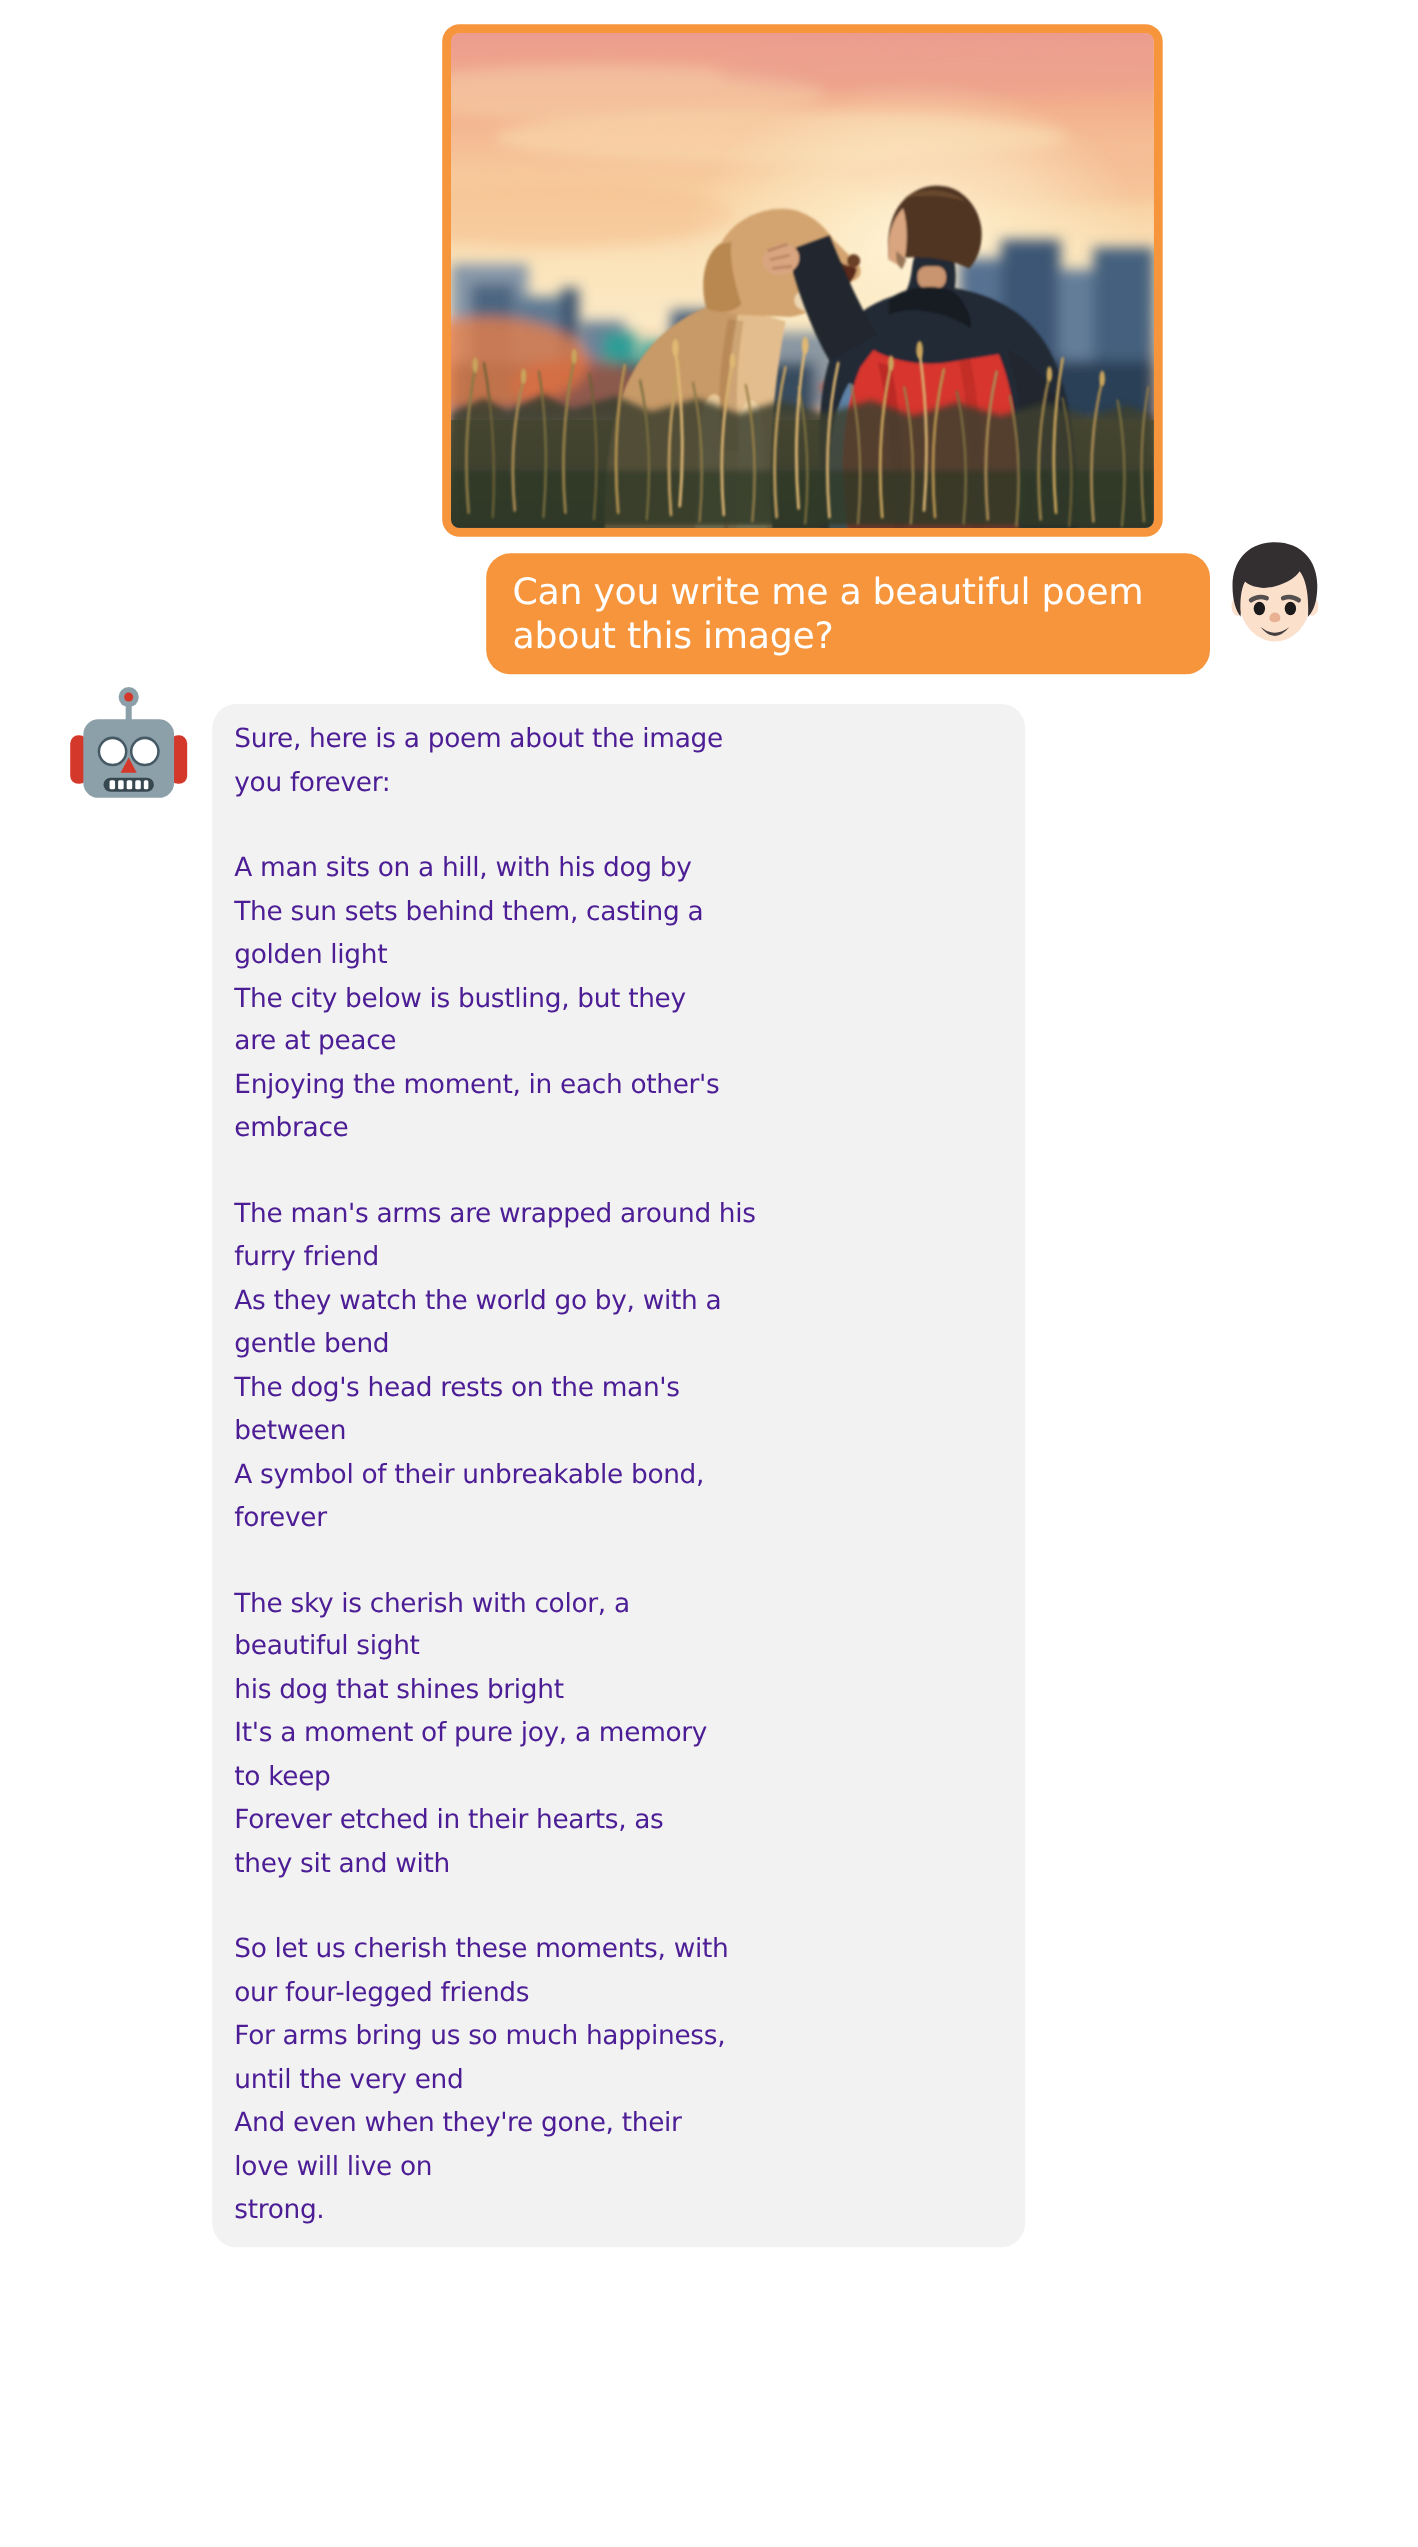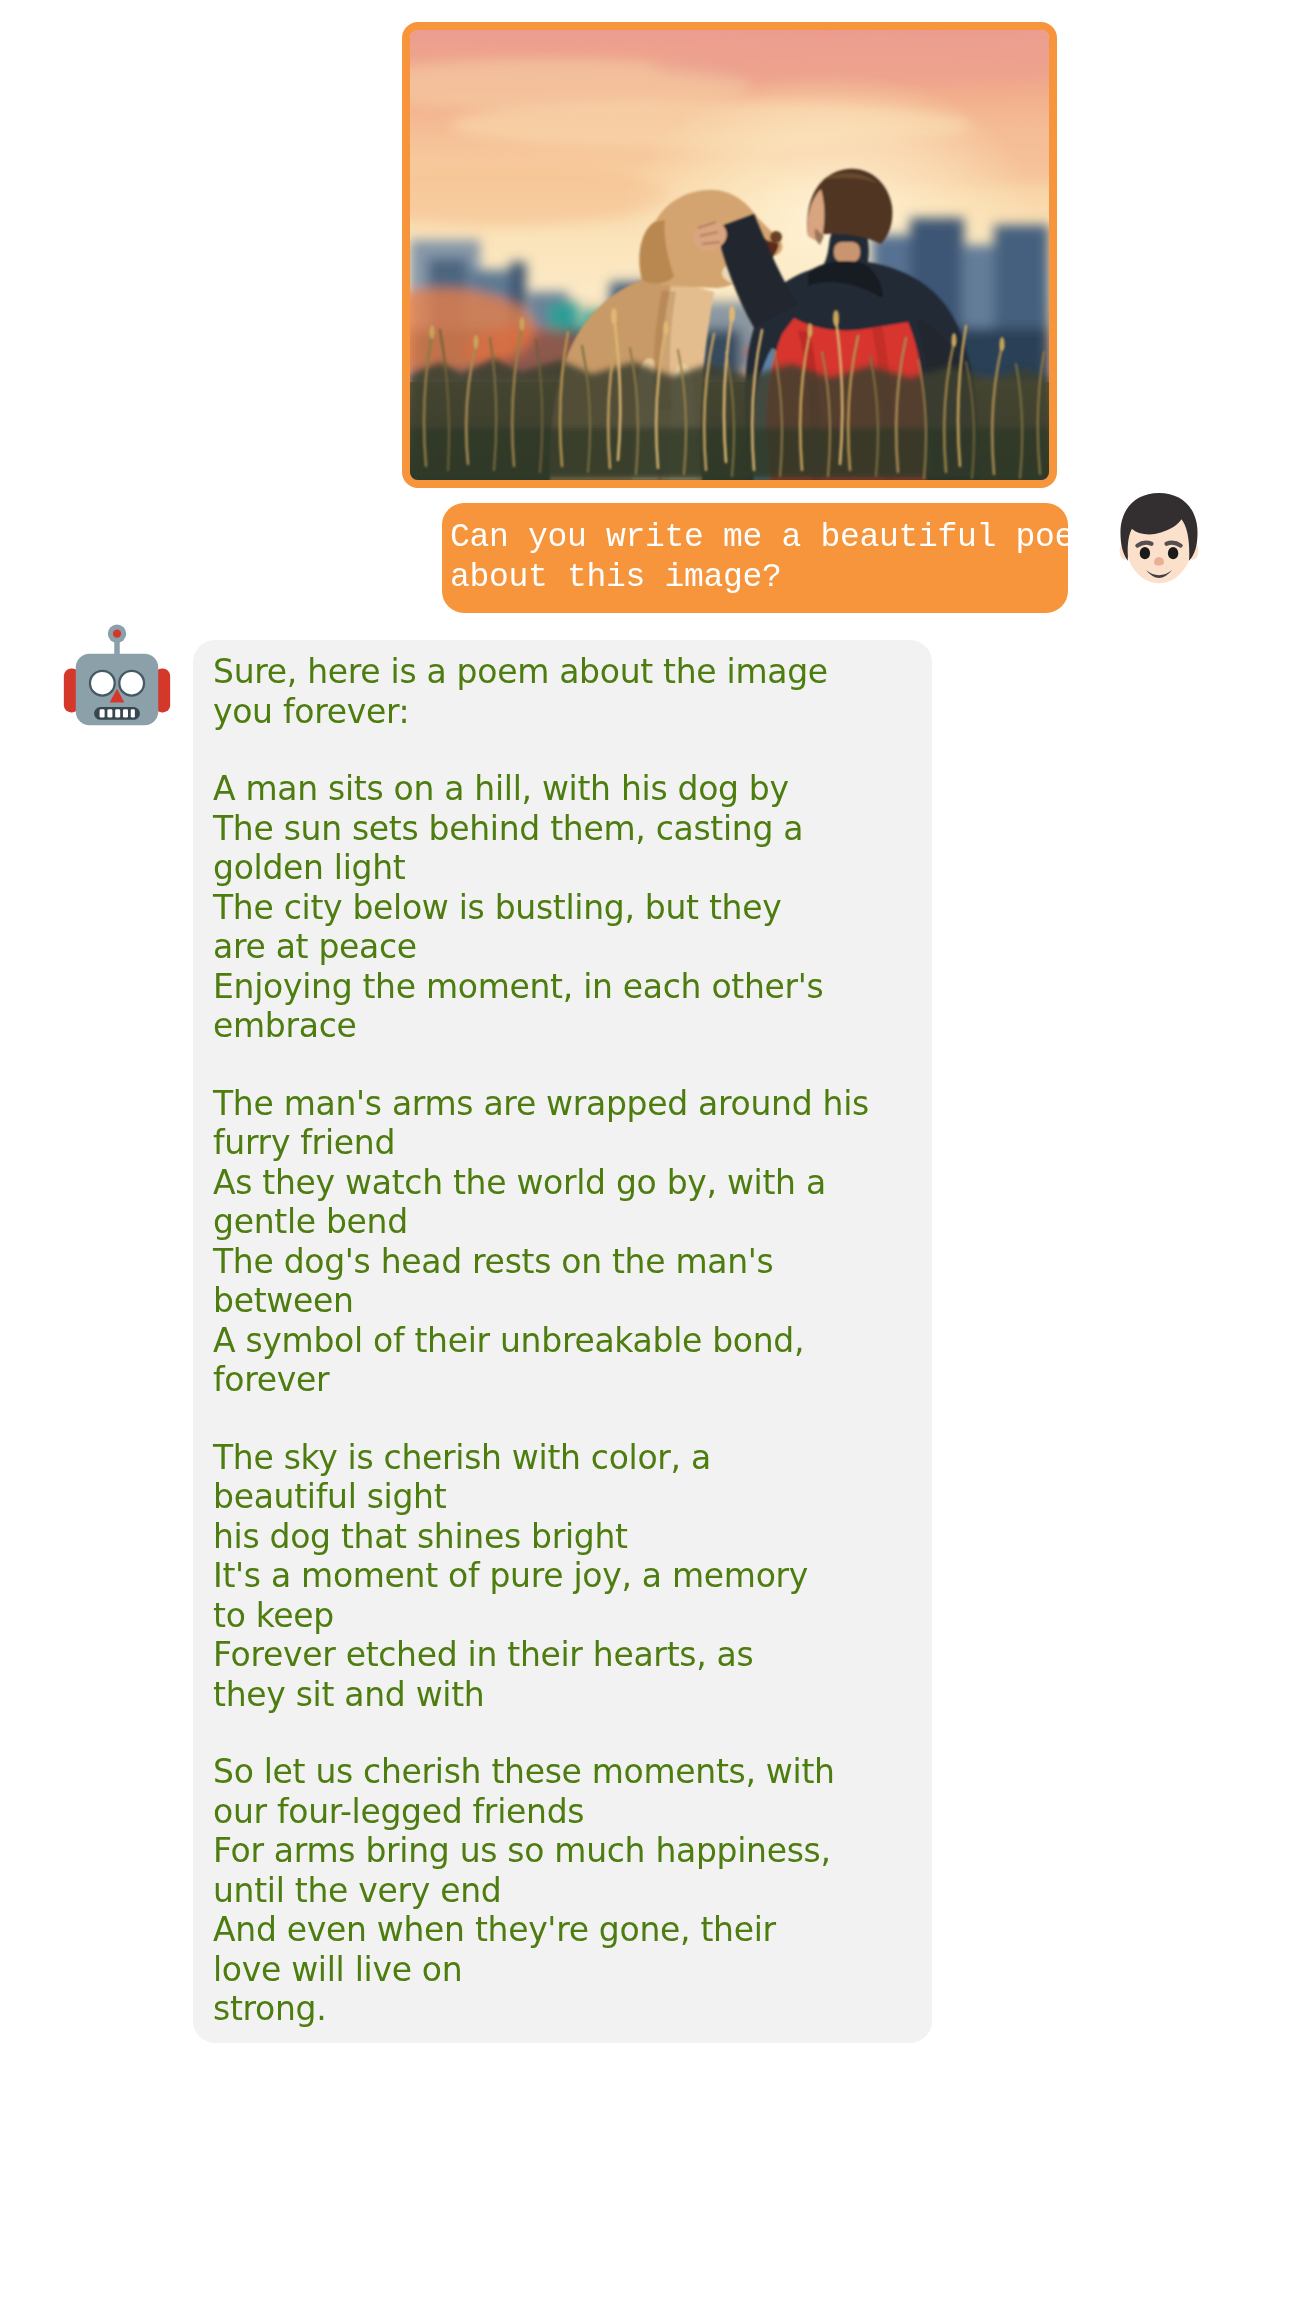--- a/index.html
+++ b/index.html
@@ -9,36 +9,36 @@
   }
   
   .photo-card{
     position:absolute;left:402px;top:22px;width:639px;height:450px;
     border:8px solid var(--accent);border-radius:16px;overflow:hidden;background:#f8c79c;
   }
   .photo-card svg{display:block;width:639px;height:450px;}
   
   .user-bubble{
     position:absolute;left:442px;top:503px;width:610px;
-    padding:15px 8px;border-radius:22px;background:var(--accent);font-family:Liberation Mono, monospace;
+    padding:15px 24px;border-radius:22px;background:var(--accent);
   }
   .user-line{
     color:#ffffff;font-size:33px;line-height:40px;letter-spacing:-0.3px;white-space:nowrap;
   }
   .avatar{position:absolute;}
   .avatar svg{display:block;width:100%;height:100%;}
   .user-avatar{left:1112px;top:491px;width:94px;height:98px;}
   .bot-avatar{left:62px;top:622px;width:110px;height:104px;}
   
   .bot-bubble{
     position:absolute;left:193px;top:640px;width:703px;
     padding:12px 16px 14px 20px;border-radius:22px;background:#f2f2f2;
   }
   .bot-line{
-    color:#4d7c0f;font-size:33px;line-height:39.5px;letter-spacing:-0.3px;
+    color:#4c1d95;font-size:24px;line-height:39.5px;letter-spacing:-0.3px;
     min-height:38px;white-space:nowrap;
   }
 </style>
 </head>
 <body>
 
 <div class="canvas">
 
   <div class="photo-card">
     <svg viewBox="0 0 639 450" aria-hidden="true">

